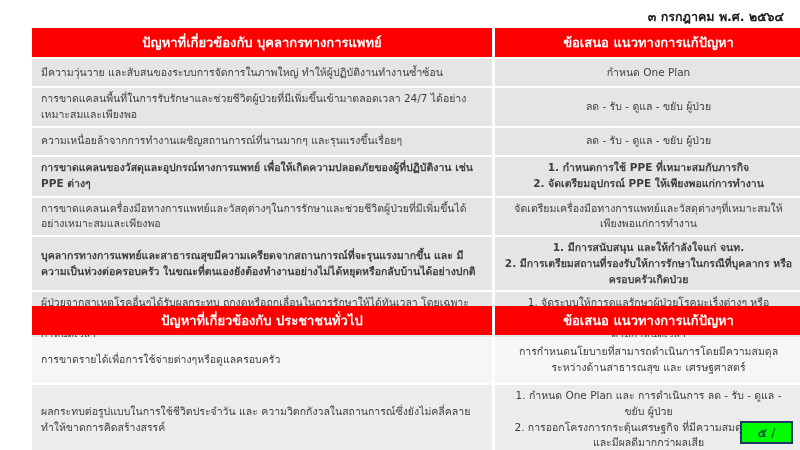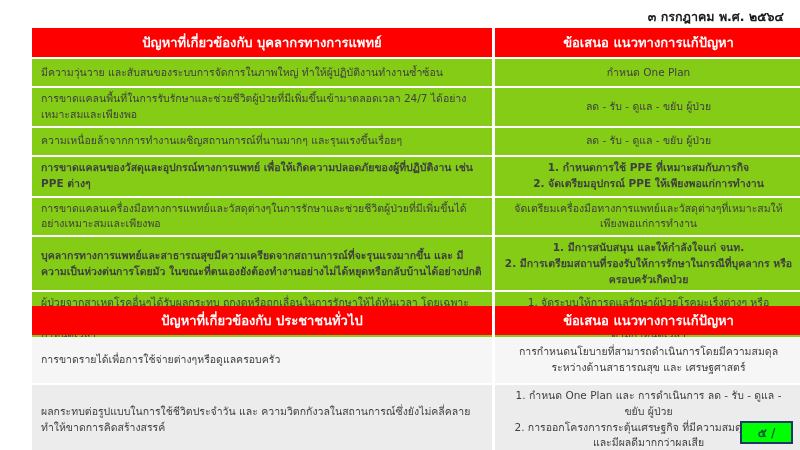--- a/index.html
+++ b/index.html
@@ -28,21 +28,21 @@
   .hdr .cell {
     background: #fe0000; color: #ffffff; font-weight: bold;
     font-size: 13px; justify-content: center; text-align: center;
     min-height: 29px; padding: 2px 6px;
   }
   .h27 .cell { min-height: 27px; }
   .h39 .cell { min-height: 39px; font-weight: bold; }
   .h46 .cell { min-height: 46px; }
   .h44 .cell { min-height: 44px; }
 
-  .tbl1 .trow:not(.hdr) .cell { background: #84cc16; }
+  .tbl1 .trow:not(.hdr) .cell { background: #e5e5e5; }
   .tbl2 .row-a .cell { background: #f6f6f6; }
   .tbl2 .row-b .cell { background: #ececec; }
 
   .page-badge {
     position: absolute; top: 421px; left: 740px; width: 53px; height: 23px;
     background: #00ff00; border: 2px solid #1f3864;
     display: flex; align-items: center; justify-content: center;
     font-size: 12px; font-weight: bold; color: #0a5a3c; z-index: 5;
   }
 </style>
@@ -73,21 +73,21 @@
     <div class="trow h39">
       <div class="cell problem">การขาดแคลนของวัสดุและอุปกรณ์ทางการแพทย์ เพื่อให้เกิดความปลอดภัยของผู้ที่ปฏิบัติงาน เช่น PPE ต่างๆ</div>
       <div class="cell solution">1. กำหนดการใช้ PPE ที่เหมาะสมกับภารกิจ
 2. จัดเตรียมอุปกรณ์ PPE ให้เพียงพอแก่การทำงาน</div>
     </div>
     <div class="trow h27">
       <div class="cell problem">การขาดแคลนเครื่องมือทางการแพทย์และวัสดุต่างๆในการรักษาและช่วยชีวิตผู้ป่วยที่มีเพิ่มขึ้นได้อย่างเหมาะสมและเพียงพอ</div>
       <div class="cell solution">จัดเตรียมเครื่องมือทางการแพทย์และวัสดุต่างๆที่เหมาะสมให้เพียงพอแก่การทำงาน</div>
     </div>
     <div class="trow h39">
-      <div class="cell problem">บุคลากรทางการแพทย์และสาธารณสุขมีความเครียดจากสถานการณ์ที่จะรุนแรงมากขึ้น และ มีความเป็นห่วงต่นการโดยมัว ในขณะที่ตนเองยังต้องทำงานอย่างไม่ได้หยุดหรือกลับบ้านได้อย่างปกติ</div>
+      <div class="cell problem">บุคลากรทางการแพทย์และสาธารณสุขมีความเครียดจากสถานการณ์ที่จะรุนแรงมากขึ้น และ มีความเป็นห่วงต่อครอบครัว ในขณะที่ตนเองยังต้องทำงานอย่างไม่ได้หยุดหรือกลับบ้านได้อย่างปกติ</div>
       <div class="cell solution">1. มีการสนับสนุน และให้กำลังใจแก่ จนท.
 2. มีการเตรียมสถานที่รองรับให้การรักษาในกรณีที่บุคลากร หรือ ครอบครัวเกิดป่วย</div>
     </div>
     <div class="trow h46">
       <div class="cell problem">ผู้ป่วยจากสาเหตุโรคอื่นๆได้รับผลกระทบ ถูกงดหรือถูกเลื่อนในการรักษาให้ได้ทันเวลา โดยเฉพาะอย่างยิ่ง ผู้ป่วยโรคมะเร็งต่างๆ หรือ ผู้ป่วยต่างๆที่จำเป็นต้องได้รับการทำหัตถการหรือการผ่าตัดตามกำหนดเวลา</div>
       <div class="cell solution">1. จัดระบบให้การดูแลรักษาผู้ป่วยโรคมะเร็งต่างๆ หรือ
 2. ผู้ป่วยต่างๆที่จำเป็นต้องได้รับการทำหัตถการหรือการผ่าตัดตามกำหนดเวลา</div>
     </div>
   </section>
 

